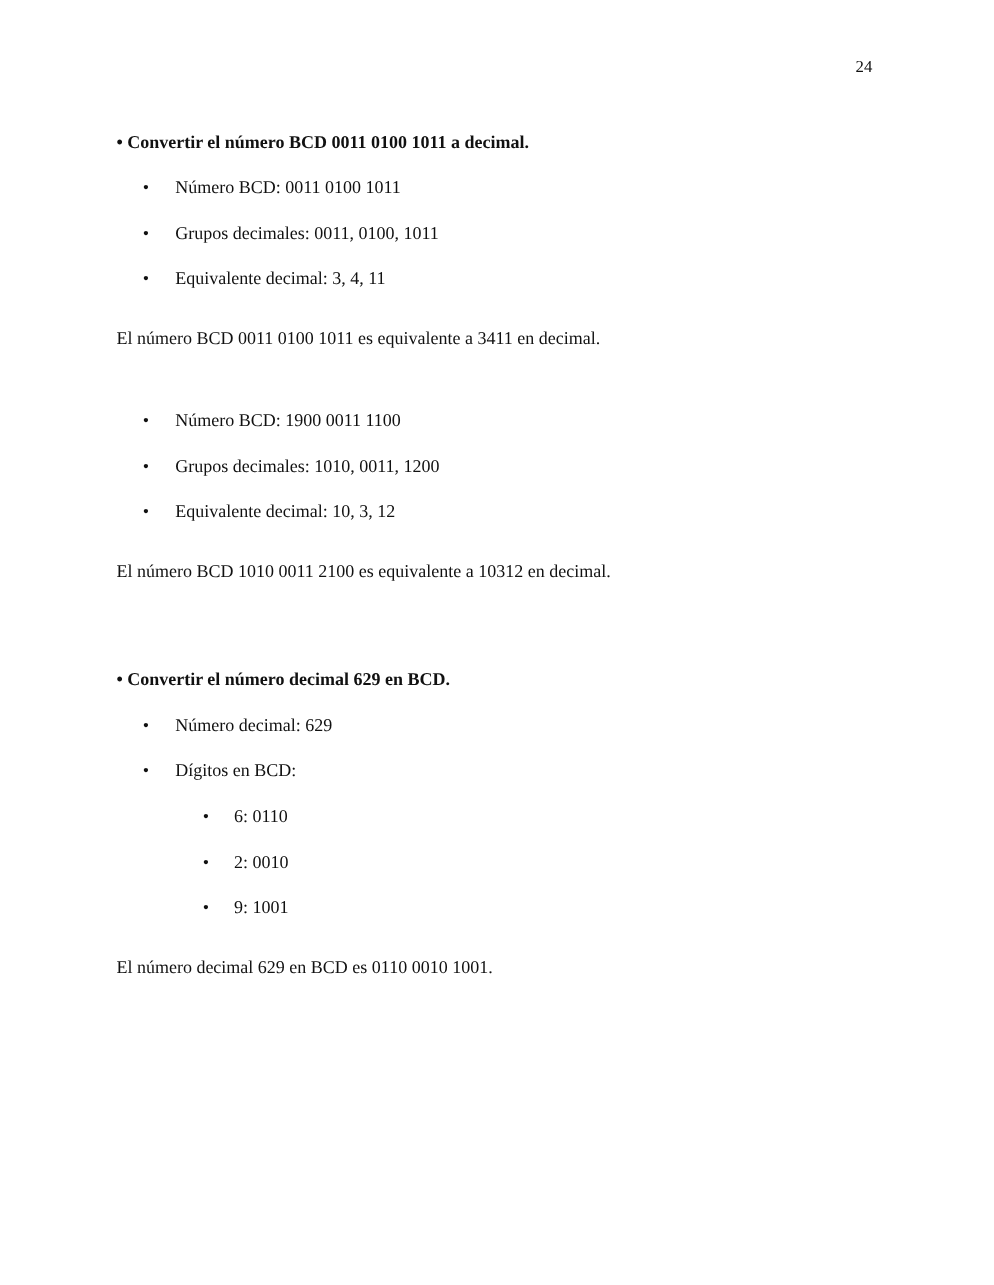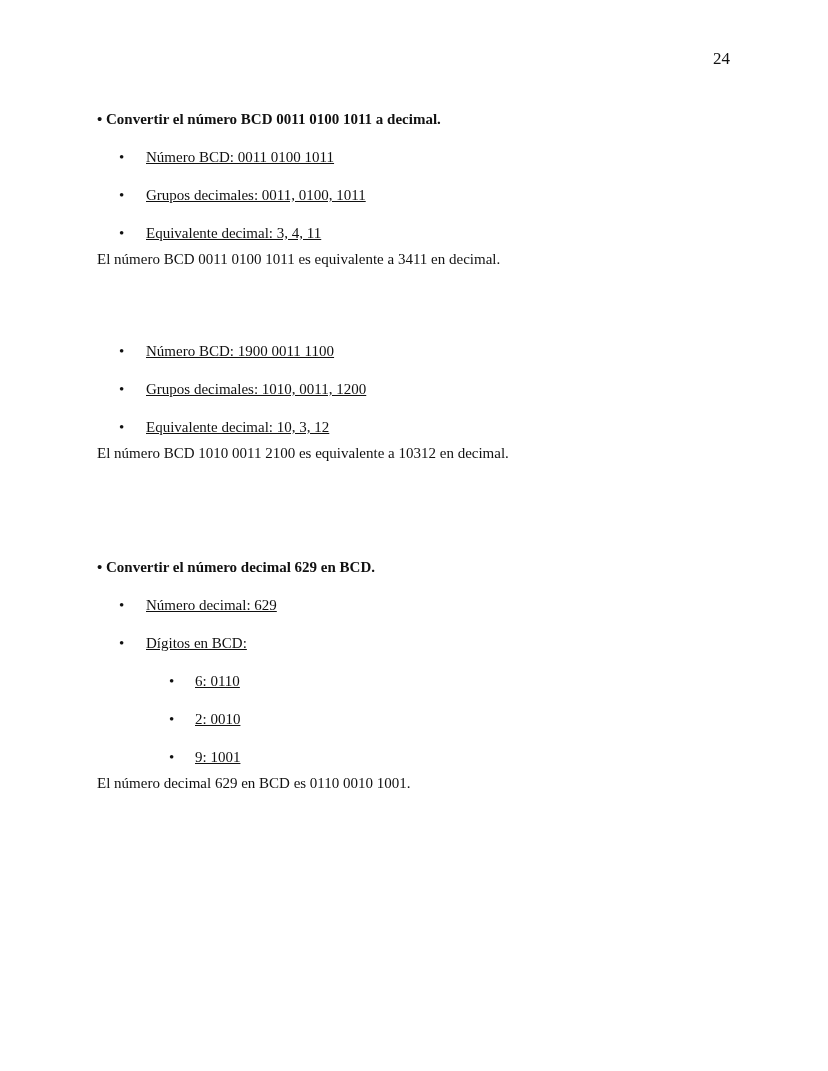--- a/index.html
+++ b/index.html
@@ -1,29 +1,29 @@
 <!DOCTYPE html>
 <html><head>
   <meta charset="utf-8">
   <style>
     html, body { margin: 0; padding: 0; background: #ffffff; }
     body {
       width: 828px; height: 1071px; position: relative; overflow: hidden;
       font-family: "Liberation Serif", "DejaVu Serif", serif;
       color: #111111; font-size: 15px;
     }
-    .page-number { position: absolute; top: 49px; left: 713px; font-size: 17px; }
+    .page-number { position: absolute; top: 49px; left: 713px; font-size: 14px; }
     .section { position: absolute; left: 97px; width: 650px; }
     .heading { font-weight: bold; line-height: 18px; height: 18px; white-space: nowrap; margin-top: 12px; }
     .item { position: relative; line-height: 18px; height: 18px; margin-top: 20px; white-space: nowrap; }
     .item .dot { position: absolute; left: 22px; top: 0; }
-    .item .txt { position: absolute; left: 49px; top: 0; text-decoration: underline; }
+    .item .txt { position: absolute; left: 49px; top: 0; }
     .item.sub .dot { position: absolute; left: 72px; }
     .item.sub .txt { position: absolute; left: 98px; }
-    .conclusion { line-height: 18px; height: 18px; margin-top: 8px; white-space: nowrap; }
+    .conclusion { line-height: 18px; height: 18px; margin-top: 32px; white-space: nowrap; }
   </style>
 </head>
 <body>
 
 <div>
   <div class="page-number">24</div>
 
   <div class="section" style="top: 98px;">
     <div class="heading">• Convertir el número BCD 0011 0100 1011 a decimal.</div>
     <div class="item">

